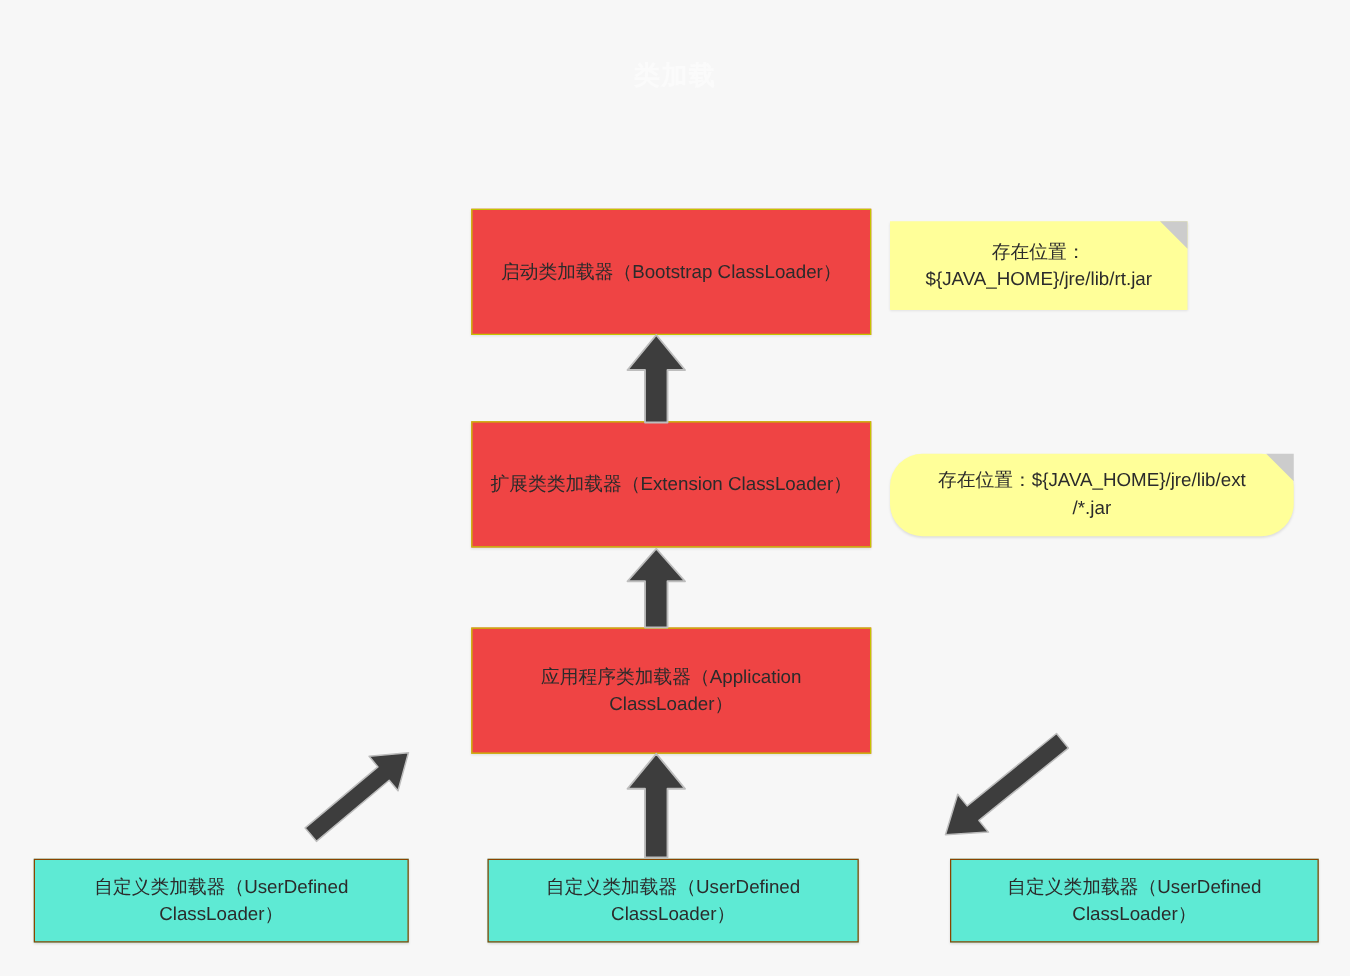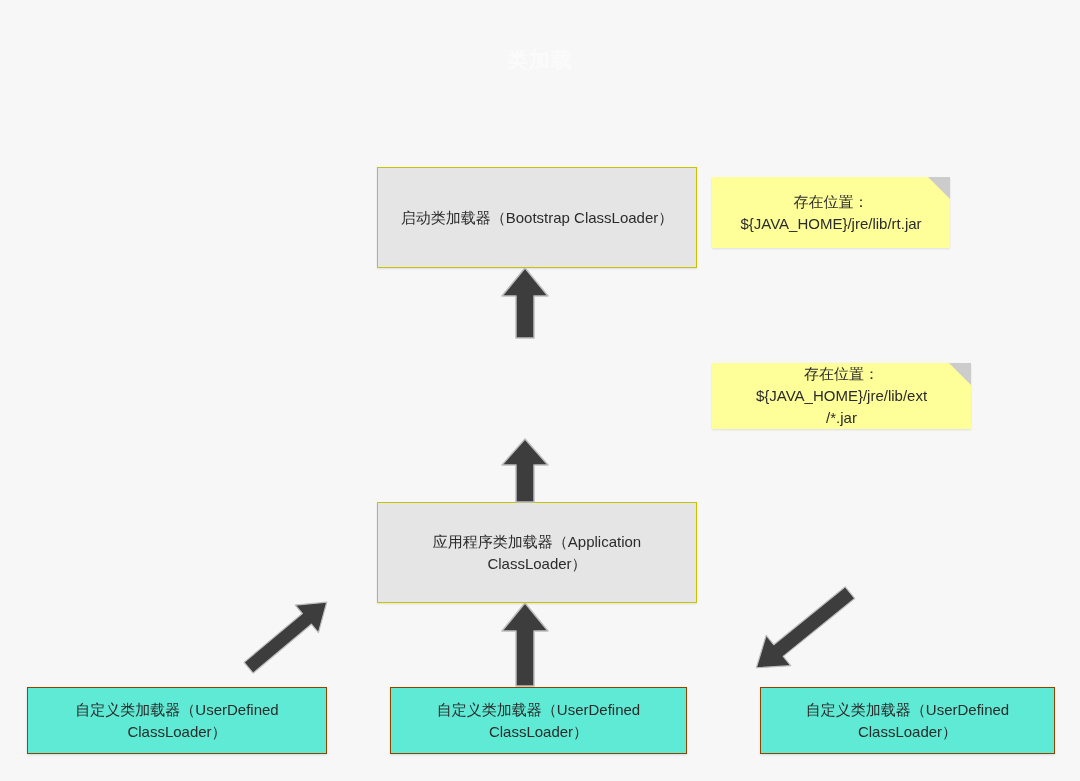--- a/index.html
+++ b/index.html
@@ -42,21 +42,21 @@
     font-size: 17px;
     font-weight: bold;
     color: #f2f2f2;
     letter-spacing: 1px;
     user-select: none;
   }
 
   
   .loader-box {
     position: absolute;
-    background: #e5e5e5;
+    background: #ef4444;
     border: 1px solid #c4c400;
     box-sizing: border-box;
     display: flex;
     align-items: center;
     justify-content: center;
     text-align: center;
     color: #2b2b2b;
     font-size: 15px;
     line-height: 22px;
     padding: 0 14px;
@@ -104,21 +104,21 @@
   .note .fold {
     position: absolute;
     top: 0;
     right: 0;
     width: 0;
     height: 0;
     border-left: 22px solid transparent;
     border-top: 22px solid #cccccc;
   }
   .note-1 { left: 712px; top: 177px; width: 238px; height: 71px; }
-  .note-2 { left: 712px; top: 363px; width: 259px; height: 66px; }
+  .note-2 { left: 712px; top: 363px; width: 323px; height: 66px; border-radius: 26px; }
   .note-3 { left: 712px; top: 519px; width: 323px; height: 61px; }
 
   
   .arrow { position: absolute; }
   .arrow svg { display: block; overflow: visible; }
 
   .arrow-up-1 { left: 498px; top: 266px; }
   .arrow-up-2 { left: 498px; top: 437px; }
   .arrow-up-3 { left: 498px; top: 601px; }
   .arrow-diag-left  { left: 230px; top: 588px; }
@@ -130,20 +130,23 @@
 <div id="canvas">
 
   <div class="diagram-title">类加载</div>
 
   <div class="watermark"></div>
 
   <div class="loader-box box-bootstrap">
     <span>启动类加载器（Bootstrap ClassLoader）</span>
   </div>
 
+  <div class="loader-box box-extension">
+    <span>扩展类类加载器（Extension ClassLoader）</span>
+  </div>
 
   <div class="loader-box box-application">
     <span>应用程序类加载器（Application ClassLoader）</span>
   </div>
 
   <div class="userdef-box box-ud-left">
     <span>自定义类加载器（UserDefined ClassLoader）</span>
   </div>
 
   <div class="userdef-box box-ud-center">

